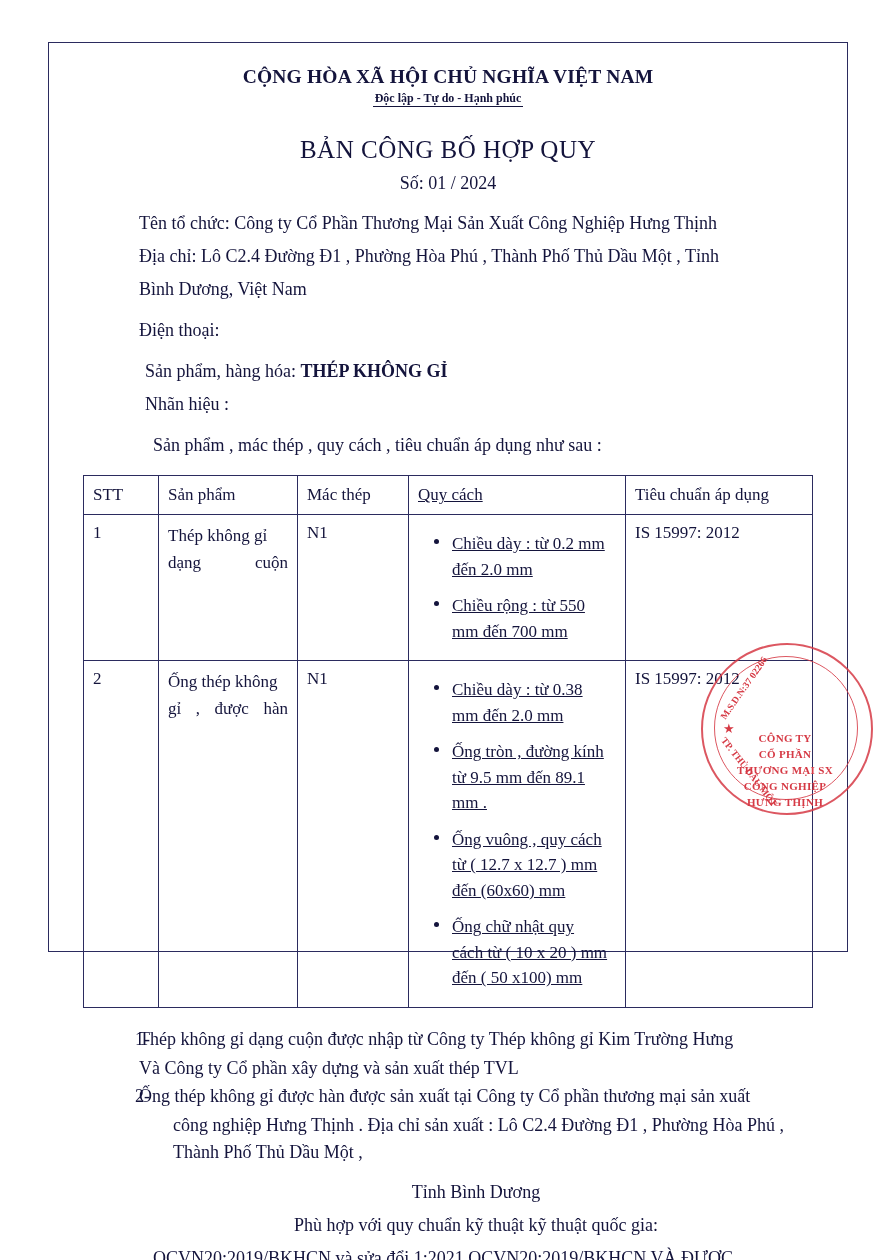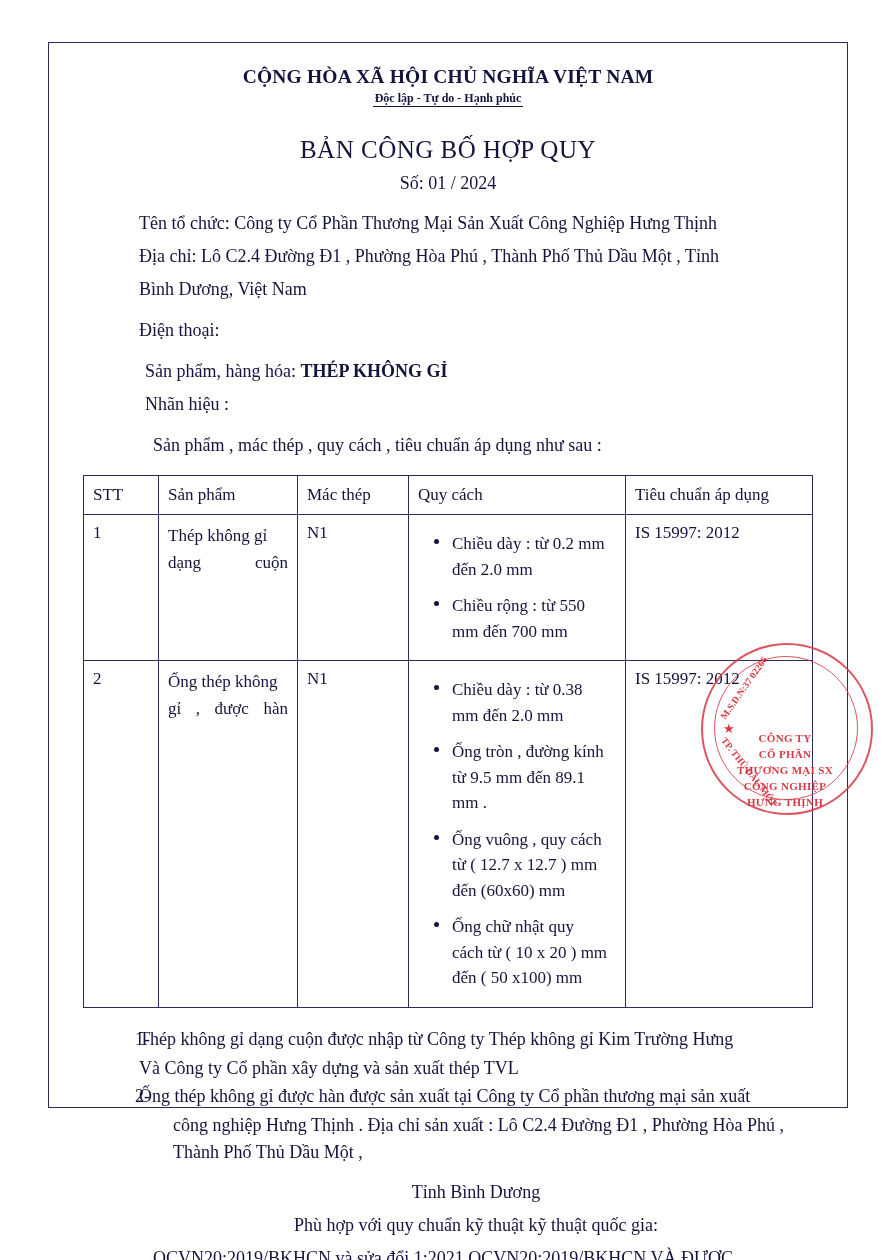--- a/index.html
+++ b/index.html
@@ -14,21 +14,21 @@
     color: #1a1a2e;
     position: relative;
     overflow: hidden;
   }
   
   .page-frame {
     position: absolute;
     left: 48px;
     top: 42px;
     width: 800px;
-    height: 1066px;
+    height: 910px;
     border: 1.5px solid #2b2b5e;
     box-sizing: border-box;
     background: #ffffff;
   }
   .page-inner {
     position: absolute;
     left: 0; top: 0;
     width: 100%;
     height: 100%;
     padding: 22px 34px 0 34px;
@@ -98,21 +98,21 @@
     border: 1px solid #2b2b5e;
     vertical-align: top;
     padding: 8px 9px;
     font-weight: normal;
     text-align: left;
   }
   table.spec thead th { padding: 9px 9px; }
   .col-stt { width: 56px; text-align: center; }
   .col-sp  { width: 120px; }
   .col-mac { width: 92px; text-align: center; }
-  .col-qc  { width: auto; }
+  .col-qc  { width: auto; text-decoration: underline; }
   .col-tc  { width: 168px; }
   td.c-center { text-align: center; }
   .justify-sp {
     text-align: justify;
     text-align-last: justify;
     line-height: 1.55;
   }
   ul.qc {
     margin: 8px;
     padding-left: 22px;

